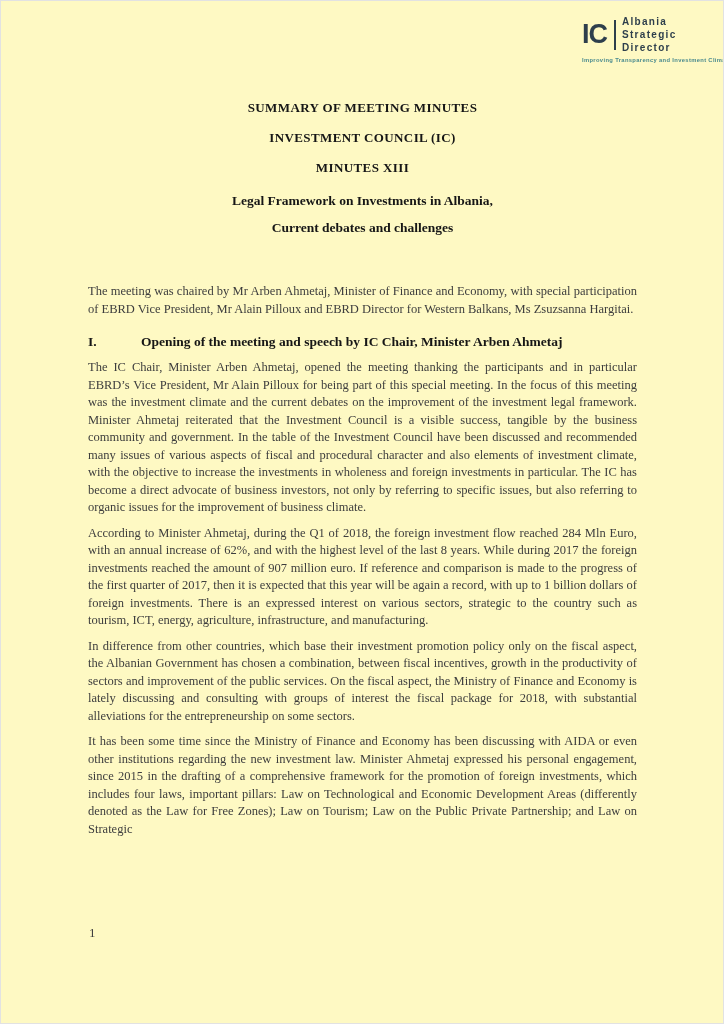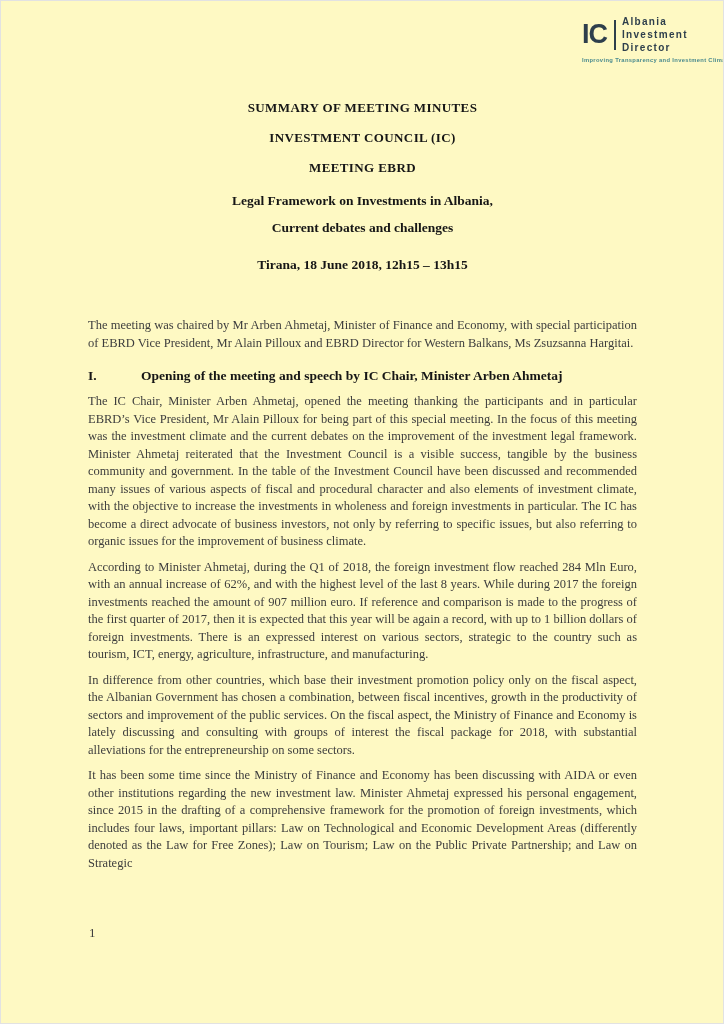--- a/index.html
+++ b/index.html
@@ -47,41 +47,40 @@
 <body>
 
 <div class="page">
 
   <div class="logo">
     <div class="logo-row">
       <span class="logo-ic">IC</span>
       <span class="logo-div"></span>
       <span class="logo-org">
         <span>Albania</span><br>
-        <span>Investment</span><br>
+        <span>Strategic</span><br>
         <span>Director</span>
       </span>
     </div>
     <div class="logo-tag">Improving Transparency and Investment Climate</div>
   </div>
 
   <div class="content">
 
     <div class="title-block">
       <div class="t-line">SUMMARY OF MEETING MINUTES</div>
       <div class="t-line">INVESTMENT COUNCIL (IC)</div>
-      <div class="t-line">MEETING EBRD</div>
+      <div class="t-line">MINUTES XIII</div>
     </div>
 
     <div class="subtitle-block">
       <div class="s-line">Legal Framework on Investments in Albania,</div>
       <div class="s-line">Current debates and challenges</div>
     </div>
 
-    <div class="dateline">Tirana, 18 June 2018, 12h15 – 13h15</div>
 
     <p class="para intro">The meeting was chaired by Mr Arben Ahmetaj, Minister of Finance and Economy, with special participation of EBRD Vice President, Mr Alain Pilloux and EBRD Director for Western Balkans, Ms Zsuzsanna Hargitai.</p>
 
     <div class="section-heading">
       <span class="section-number">I.</span>
       <span class="section-title">Opening of the meeting and speech by IC Chair, Minister Arben Ahmetaj</span>
     </div>
 
     <p class="para">The IC Chair, Minister Arben Ahmetaj, opened the meeting thanking the participants and in particular EBRD’s Vice President, Mr Alain Pilloux for being part of this special meeting. In the focus of this meeting was the investment climate and the current debates on the improvement of the investment legal framework. Minister Ahmetaj reiterated that the Investment Council is a visible success, tangible by the business community and government. In the table of the Investment Council have been discussed and recommended many issues of various aspects of fiscal and procedural character and also elements of investment climate, with the objective to increase the investments in wholeness and foreign investments in particular. The IC has become a direct advocate of business investors, not only by referring to specific issues, but also referring to organic issues for the improvement of business climate.</p>
     <p class="para">According to Minister Ahmetaj, during the Q1 of 2018, the foreign investment flow reached 284 Mln Euro, with an annual increase of 62%, and with the highest level of the last 8 years. While during 2017 the foreign investments reached the amount of 907 million euro. If reference and comparison is made to the progress of the first quarter of 2017, then it is expected that this year will be again a record, with up to 1 billion dollars of foreign investments. There is an expressed interest on various sectors, strategic to the country such as tourism, ICT, energy, agriculture, infrastructure, and manufacturing.</p>

